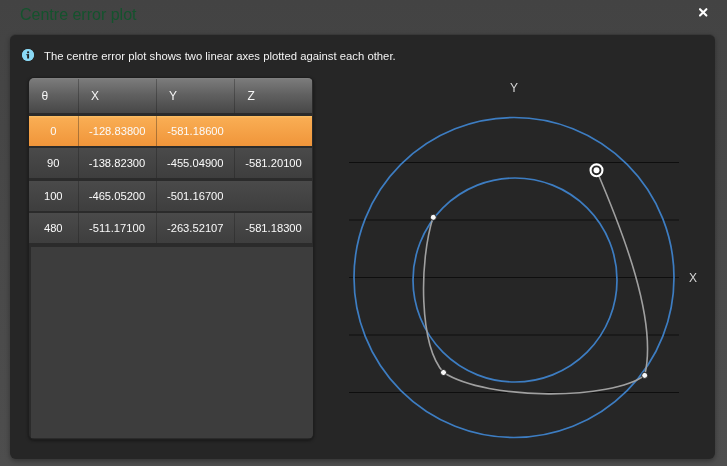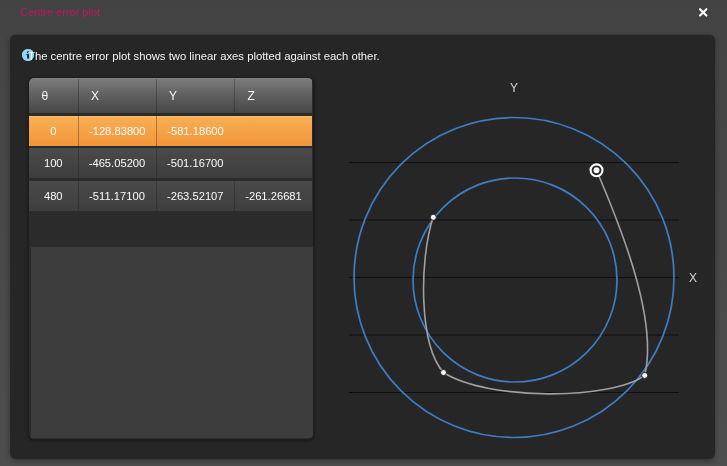--- a/index.html
+++ b/index.html
@@ -1,21 +1,21 @@
 <!DOCTYPE html>
 <html><head>
 <meta charset="utf-8">
 <style>
   html,body{margin:0;padding:0;}
   body{width:727px;height:466px;background:linear-gradient(180deg,#434343,#4e4e4e);font-family:"Liberation Sans",sans-serif;position:relative;overflow:hidden;}
-  .title{position:absolute;left:20px;top:6px;font-size:11px;color:#be185d;}
+  .title{position:absolute;left:20px;top:6px;font-size:16px;color:#14532d;}
   .close{position:absolute;left:695px;top:4px;width:16px;height:16px;}
   .panel{position:absolute;left:10px;top:34px;width:705px;height:425px;background:#262626;border-radius:6px;border-top:1px solid #383838;box-sizing:border-box;box-shadow:0 2px 5px rgba(0,0,0,0.35);}
   .infoicon{position:absolute;left:22px;top:49px;width:12px;height:12px;border-radius:50%;background:#8ad9f5;}
-  .infotext{position:absolute;left:28px;top:50px;font-size:11.3px;color:#f2f2f2;}
+  .infotext{position:absolute;left:44px;top:50px;font-size:11.3px;color:#f2f2f2;}
   .table{position:absolute;left:28px;top:77px;width:286px;height:363px;background:#2b2b2b;border:1.5px solid #1e1e1e;box-sizing:border-box;border-radius:6px;overflow:hidden;box-shadow:0 1px 3px rgba(0,0,0,0.4);}
   .trow{display:flex;width:283px;}
   .cell{box-sizing:border-box;height:100%;}
   .c0{width:48.5px;}
   .c1{width:78px;}
   .c2{width:78.5px;}
   .c3{width:78px;}
   .hdr{height:34.5px;background:linear-gradient(#7b7b7b,#616161 45%,#474747);border-top:1px solid #7f7f7f;box-sizing:border-box;}
   .hdr .cell{display:flex;align-items:center;padding-left:12.5px;font-size:12px;color:#f5f5f5;}
   .hdr .cell + .cell{border-left:1px solid rgba(25,25,25,0.33);}
@@ -46,29 +46,35 @@
       <div class="cell c1">X</div>
       <div class="cell c2">Y</div>
       <div class="cell c3">Z</div>
   </div>
   <div class="trow drow sel">
     <div class="cell c0">0</div>
       <div class="cell c2">-128.83800</div>
       <div class="cell c3">-581.18600</div>
   </div>
   <div class="trow drow">
+    <div class="cell c0">90</div>
+      <div class="cell c1">-138.82300</div>
+      <div class="cell c2">-455.04900</div>
+      <div class="cell c3">-581.20100</div>
+  </div>
+  <div class="trow drow">
     <div class="cell c0">100</div>
       <div class="cell c1">-465.05200</div>
       <div class="cell c2">-501.16700</div>
   </div>
   <div class="trow drow">
     <div class="cell c0">480</div>
       <div class="cell c1">-511.17100</div>
       <div class="cell c2">-263.52107</div>
-      <div class="cell c3">-261.26681</div>
+      <div class="cell c3">-581.18300</div>
   </div>
   <div class="tbottom"></div>
 </div>
 <svg id="plot" width="727" height="466" viewBox="0 0 727 466">
   <g stroke="#0e0e0e" stroke-width="1.2">
     <line x1="349" y1="162.5" x2="679" y2="162.5"></line>
     <line x1="349" y1="220" x2="679" y2="220"></line>
     <line x1="349" y1="277.5" x2="679" y2="277.5"></line>
     <line x1="349" y1="335" x2="679" y2="335"></line>
     <line x1="349" y1="392.5" x2="679" y2="392.5"></line>

